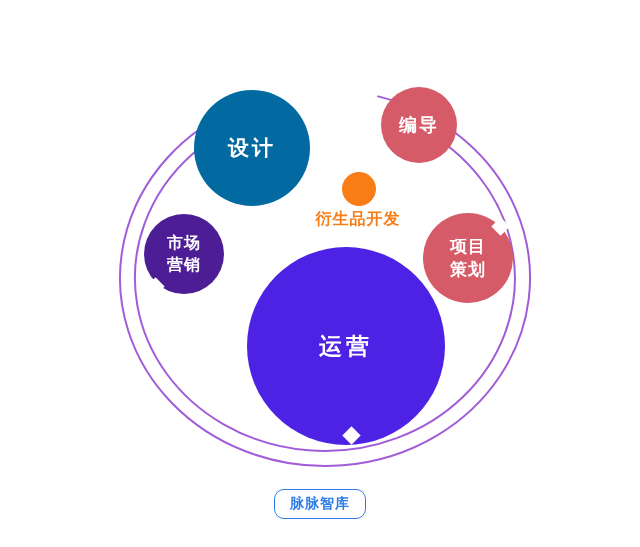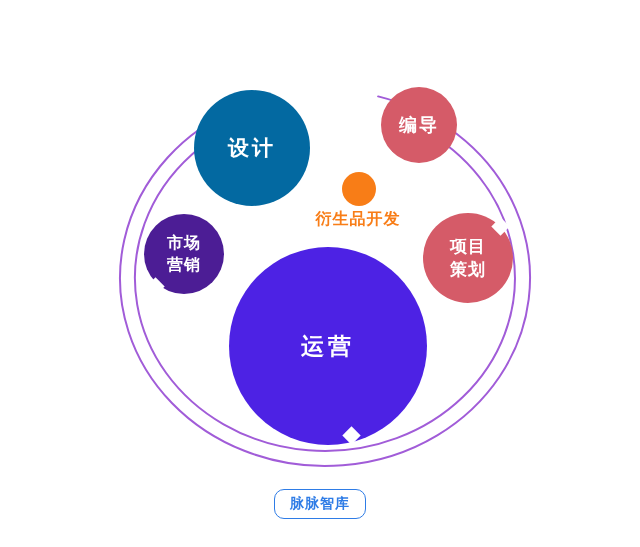--- a/index.html
+++ b/index.html
@@ -17,21 +17,21 @@
   .bubble {
     position:absolute; border-radius:50%;
     display:flex; align-items:center; justify-content:center;
     color:#ffffff; font-weight:bold; text-align:center;
   }
   .b-design    { left:194px; top:90px;  width:116px; height:116px; background:#0369a1; font-size:21px; letter-spacing:3px; }
   .b-biandao   { left:381px; top:87px;  width:76px;  height:76px;  background:#D55B68; font-size:18px; letter-spacing:2px; }
   .b-derivative{ left:342px; top:172px; width:34px;  height:34px;  background:#F87D17; }
   .b-market    { left:144px; top:214px; width:80px;  height:80px;  background:#4c1d95; font-size:16px; }
   .b-project   { left:423px; top:213px; width:90px;  height:90px;  background:#D55B68; font-size:17px; }
-  .b-operation { left:229px; top:247px; width:198px; height:198px; background:#4D22E4; font-size:23px; letter-spacing:4px; }
+  .b-operation { left:247px; top:247px; width:198px; height:198px; background:#4D22E4; font-size:23px; letter-spacing:4px; }
 
   .two-line span { display:inline-block; width:2.2em; line-height:1.35; word-break:break-all; letter-spacing:1px; }
 
   .derivative-label {
     position:absolute; left:298px; top:209px; width:120px;
     text-align:center; color:#F87D17; font-weight:bold; font-size:16px;
     letter-spacing:1px;
   }
 
   .notch { position:absolute; width:13px; height:13px; background:#ffffff; transform:rotate(45deg); }

